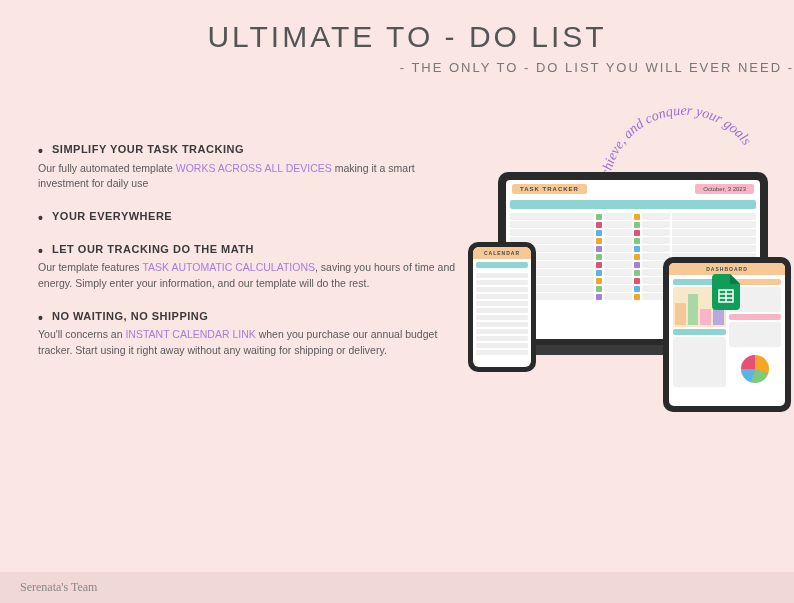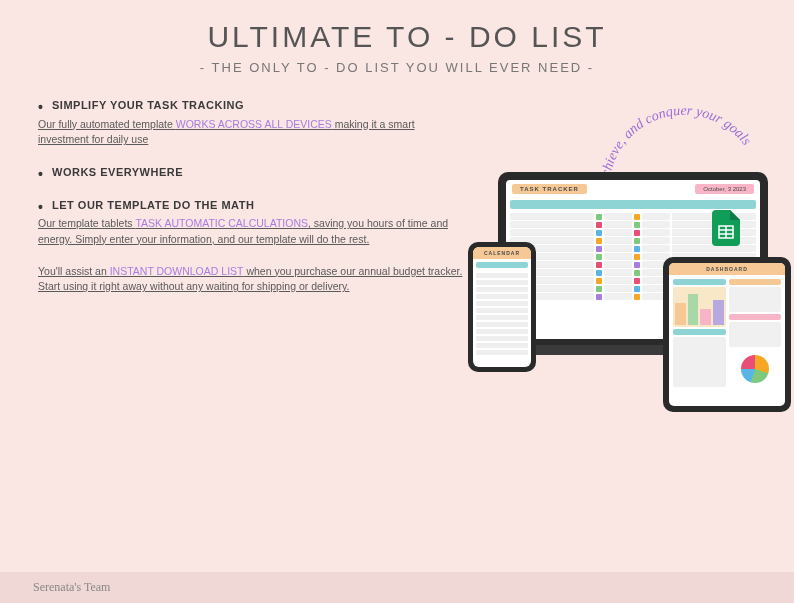--- a/index.html
+++ b/index.html
@@ -21,48 +21,50 @@
   letter-spacing: 3px;
   font-weight: 400;
   color: #555;
   margin-left: 20px;
 }
 .subtitle {
   font-size: 13px;
   letter-spacing: 2px;
   color: #777;
   margin-top: 6px;
+  text-align: right;
 }
 .content {
   display: flex;
   padding: 10px 30px 0 38px;
 }
 .left {
   width: 430px;
   font-size: 10.5px;
   line-height: 1.5;
   color: #5a5a5a;
+  margin-top: 44px;
 }
 .feature { margin-bottom: 16px; }
 .feature-title {
   font-weight: bold;
   font-size: 11px;
   letter-spacing: 0.5px;
   margin-bottom: 3px;
   color: #3a3a3a;
   position: relative;
   padding-left: 14px;
 }
 .feature-title::before {
   content: "•";
   position: absolute;
   left: 0;
   font-size: 14px;
 }
-.feature-body { padding-left: 0; text-decoration: underline; }
+.feature-body { padding-left: 0; }
 .hl { color: #a77de0; font-weight: 500; }
 .right {
   flex: 1;
   position: relative;
 }
 .curved-text {
   position: absolute;
   top: -10px;
   right: -10px;
   width: 180px;
@@ -229,49 +231,50 @@
   z-index: 5;
 }
 .sheets-icon svg { width: 100%; height: 100%; }
 
 .footer {
   position: absolute;
   bottom: 0;
   left: 0;
   width: 100%;
   background: #efd8d5;
-  padding: 8px 33px;
+  padding: 8px 20px;
   font-size: 12px;
   color: #888;
   font-family: Georgia, serif;
 }
 </style>
 </head>
 <body>
 
 <div class="header">
   <h1 class="title">ULTIMATE TO - DO LIST</h1>
   <div class="subtitle">- THE ONLY TO - DO LIST YOU WILL EVER NEED -</div>
 </div>
 
 <div class="content">
   <div class="left">
     <div class="feature">
       <div class="feature-title">SIMPLIFY YOUR TASK TRACKING</div>
       <div class="feature-body"><span>Our fully automated template </span><span class="hl">WORKS ACROSS ALL DEVICES</span><span> making it a smart investment for daily use</span></div>
     </div>
     <div class="feature">
-      <div class="feature-title">WORKS EVERYWHERE</div>
+      <div class="feature-title">YOUR EVERYWHERE</div>
     </div>
     <div class="feature">
-      <div class="feature-title">LET OUR TEMPLATE DO THE MATH</div>
-      <div class="feature-body"><span>Our template tablets </span><span class="hl">TASK AUTOMATIC CALCULATIONS</span><span>, saving you hours of time and energy. Simply enter your information, and our template will do the rest.</span></div>
+      <div class="feature-title">LET OUR TRACKING DO THE MATH</div>
+      <div class="feature-body"><span>Our template features </span><span class="hl">TASK AUTOMATIC CALCULATIONS</span><span>, saving you hours of time and energy. Simply enter your information, and our template will do the rest.</span></div>
     </div>
     <div class="feature">
-      <div class="feature-body"><span>You'll assist an </span><span class="hl">INSTANT DOWNLOAD LIST</span><span> when you purchase our annual budget tracker. Start using it right away without any waiting for shipping or delivery.</span></div>
+      <div class="feature-title">NO WAITING, NO SHIPPING</div>
+      <div class="feature-body"><span>You'll concerns an </span><span class="hl">INSTANT CALENDAR LINK</span><span> when you purchase our annual budget tracker. Start using it right away without any waiting for shipping or delivery.</span></div>
     </div>
     <div class="feature">
     </div>
   </div>
 
   <div class="right">
     <svg class="curved-text" viewBox="0 0 180 180">
       <defs>
           <path id="arc" d="M 20 130 A 75 75 0 1 1 155 140" fill="none"></path>
         </defs>

